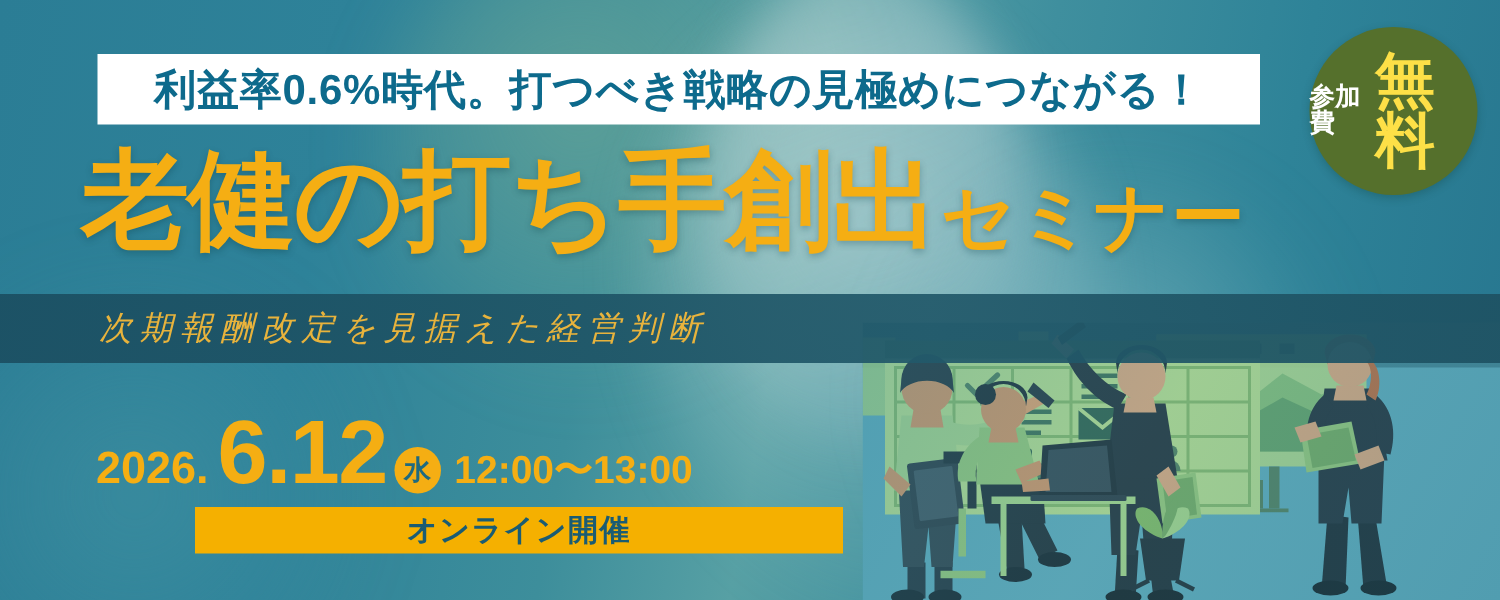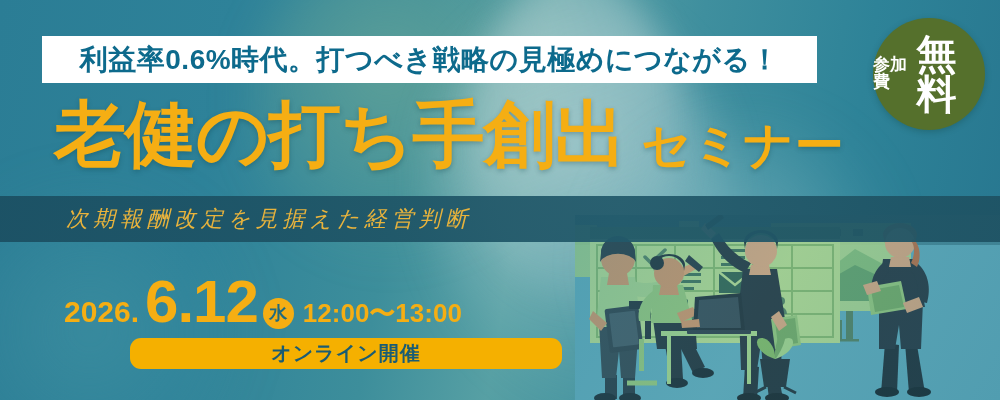--- a/index.html
+++ b/index.html
@@ -86,21 +86,21 @@
     font-size: 22px;
     letter-spacing: 5px;
     color: #e8b33c;
     white-space: nowrap;
     font-style: italic;
   }
 
   
   .subtitle-box {
     position: absolute;
-    left: 42px; top: 36px;
+    left: 65px; top: 36px;
     width: 775px; height: 47px;
     background: #ffffff;
     display: flex;
     align-items: center;
     justify-content: center;
     box-sizing: border-box;
   }
   .subtitle-text {
     font-size: 28px;
     font-weight: bold;
@@ -124,21 +124,21 @@
     letter-spacing: -1px;
     line-height: 1;
     text-shadow: 0 2px 5px rgba(10,60,70,0.30);
   }
   .title-sub {
     font-size: 49px;
     font-weight: bold;
     color: #f5ae13;
     letter-spacing: 1px;
     line-height: 1;
-    margin-left: 16px;
+    margin-left: 2px;
     text-shadow: 0 2px 5px rgba(10,60,70,0.30);
   }
 
   
   .badge {
     position: absolute;
     left: 873px; top: 18px;
     width: 112px; height: 112px;
     border-radius: 50%;
     background: #55702c;
@@ -152,21 +152,21 @@
     font-size: 17px;
     font-weight: bold;
     color: #ffffff;
     letter-spacing: 0px;
     line-height: 1;
     margin-bottom: 3px;
   }
   .badge-big {
     font-size: 40px;
     font-weight: bold;
-    color: #ffffff;
+    color: #fde047;
     letter-spacing: 0px;
     line-height: 1;
   }
 
   
   .date-row {
     position: absolute;
     left: 64px; top: 272px;
     display: flex;
     align-items: baseline;
@@ -208,21 +208,20 @@
 
   
   .online-bar {
     position: absolute;
     left: 130px; top: 338px;
     width: 432px; height: 31px;
     background: #f5b000;
     display: flex;
     align-items: center;
     justify-content: center;
-    border-radius: 11px;
   }
   .online-text {
     font-size: 20px;
     font-weight: bold;
     color: #1a5c73;
     letter-spacing: 1px;
   }
 
   
   .illus {

